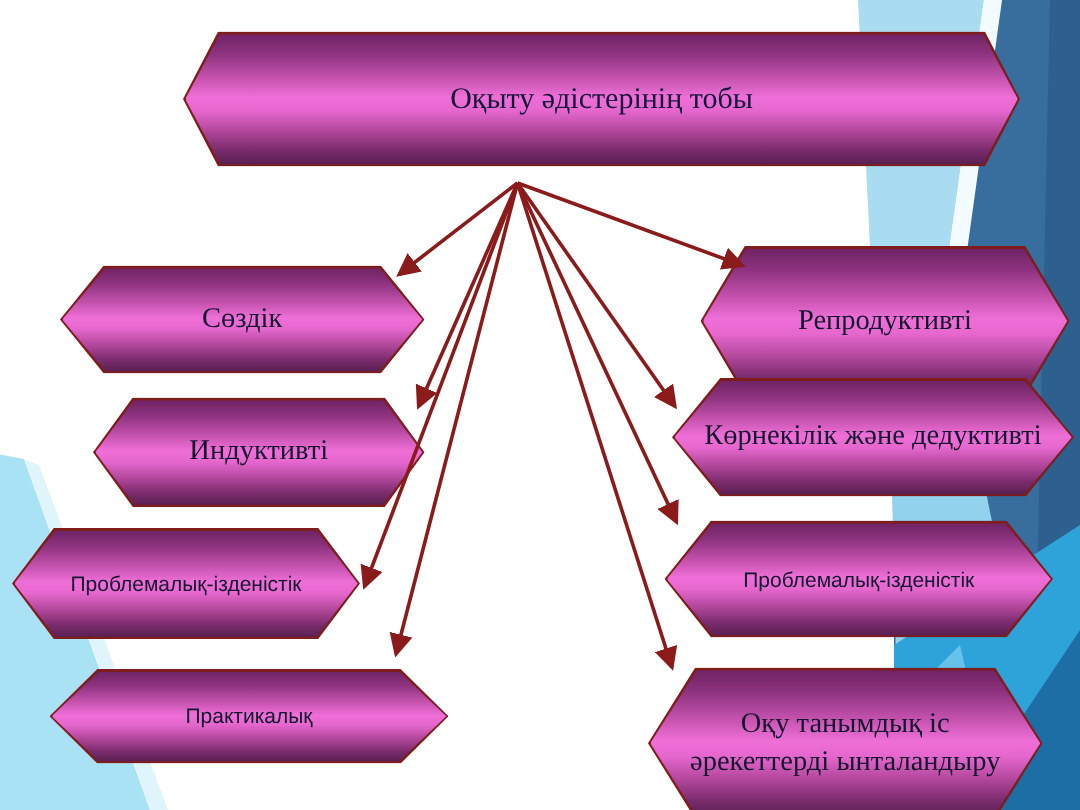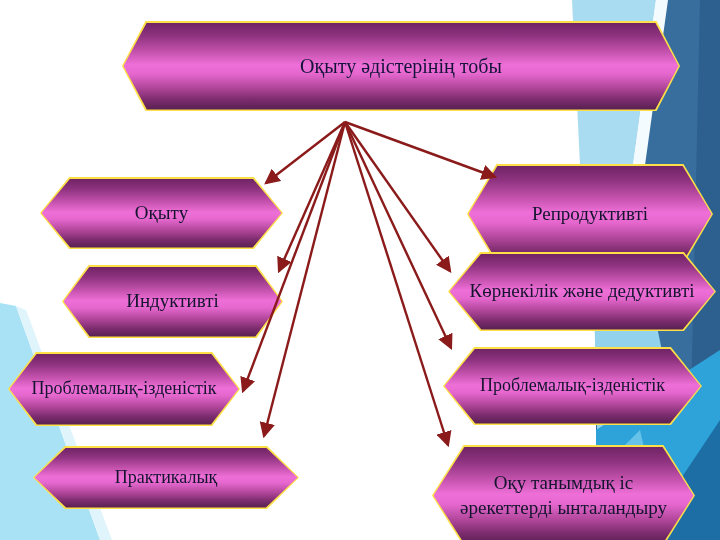--- a/index.html
+++ b/index.html
@@ -7,37 +7,37 @@
     width:720px;height:540px;position:relative;overflow:hidden;
     background:#ffffff;font-family:"Liberation Serif", serif;
   }
   
   .bg{position:absolute;inset:0;z-index:0;}
   .poly{position:absolute;inset:0;}
   
   .hexa{
     position:absolute;z-index:2;
     clip-path:polygon(0% 50%,12% 0%,88% 0%,100% 50%,88% 100%,12% 100%);
-    background:#fde047;
+    background:#7f1d1d;
   }
   .hexa-inner{
     position:absolute;inset:1.5px;
     clip-path:polygon(0% 50%,12% 0%,88% 0%,100% 50%,88% 100%,12% 100%);
     background:linear-gradient(180deg,#702465 0%,#8f3380 15%,#c452ad 33%,
                #ee6fd7 48%,#e668cf 58%,#b2479b 74%,#7c2c6e 88%,#572050 100%);
     display:flex;align-items:center;justify-content:center;text-align:center;
   }
   .hexa.title-box{clip-path:polygon(0% 50%,4.2% 0%,95.8% 0%,100% 50%,95.8% 100%,4.2% 100%);}
   .hexa.title-box .hexa-inner{clip-path:polygon(0% 50%,4.2% 0%,95.8% 0%,100% 50%,95.8% 100%,4.2% 100%);}
   .lbl{
     color:#14142e;font-size:19px;line-height:1.3;
     font-family:"Liberation Serif", serif;padding:0 14px;
   }
   .title-box .lbl{font-size:20px;color:#14143a;}
-  .sans .lbl{font-family:Liberation Serif, serif;font-size:18px;}
+  .sans .lbl{font-family:Liberation Sans, sans-serif;font-size:14px;}
   
   svg.arrows{position:absolute;left:0;top:0;z-index:3;pointer-events:none;}
 </style>
 </head>
 <body>
 
 <div class="bg">
 
   <div class="poly" style="background:#a9dcf0;clip-path:polygon(572px 0,656px 0,610px 330px,588px 330px);"></div>
   <div class="poly" style="background:#f4fbfe;clip-path:polygon(656px 0,668px 0,622px 330px,610px 330px);"></div>
@@ -53,21 +53,21 @@
 </div>
 
 <div class="hexa title-box" style="left:122px;top:21px;width:558px;height:90px;">
   <div class="hexa-inner">
     <span class="lbl">Оқыту әдістерінің тобы</span>
   </div>
 </div>
 
 <div class="hexa" style="left:40px;top:177px;width:243px;height:72px;">
   <div class="hexa-inner">
-    <span class="lbl">Оқыту</span>
+    <span class="lbl">Сөздік</span>
   </div>
 </div>
 
 <div class="hexa" style="left:62px;top:265px;width:221px;height:73px;">
   <div class="hexa-inner">
     <span class="lbl">Индуктивті</span>
   </div>
 </div>
 
 <div class="hexa sans" style="left:8px;top:352px;width:232px;height:74px;">

